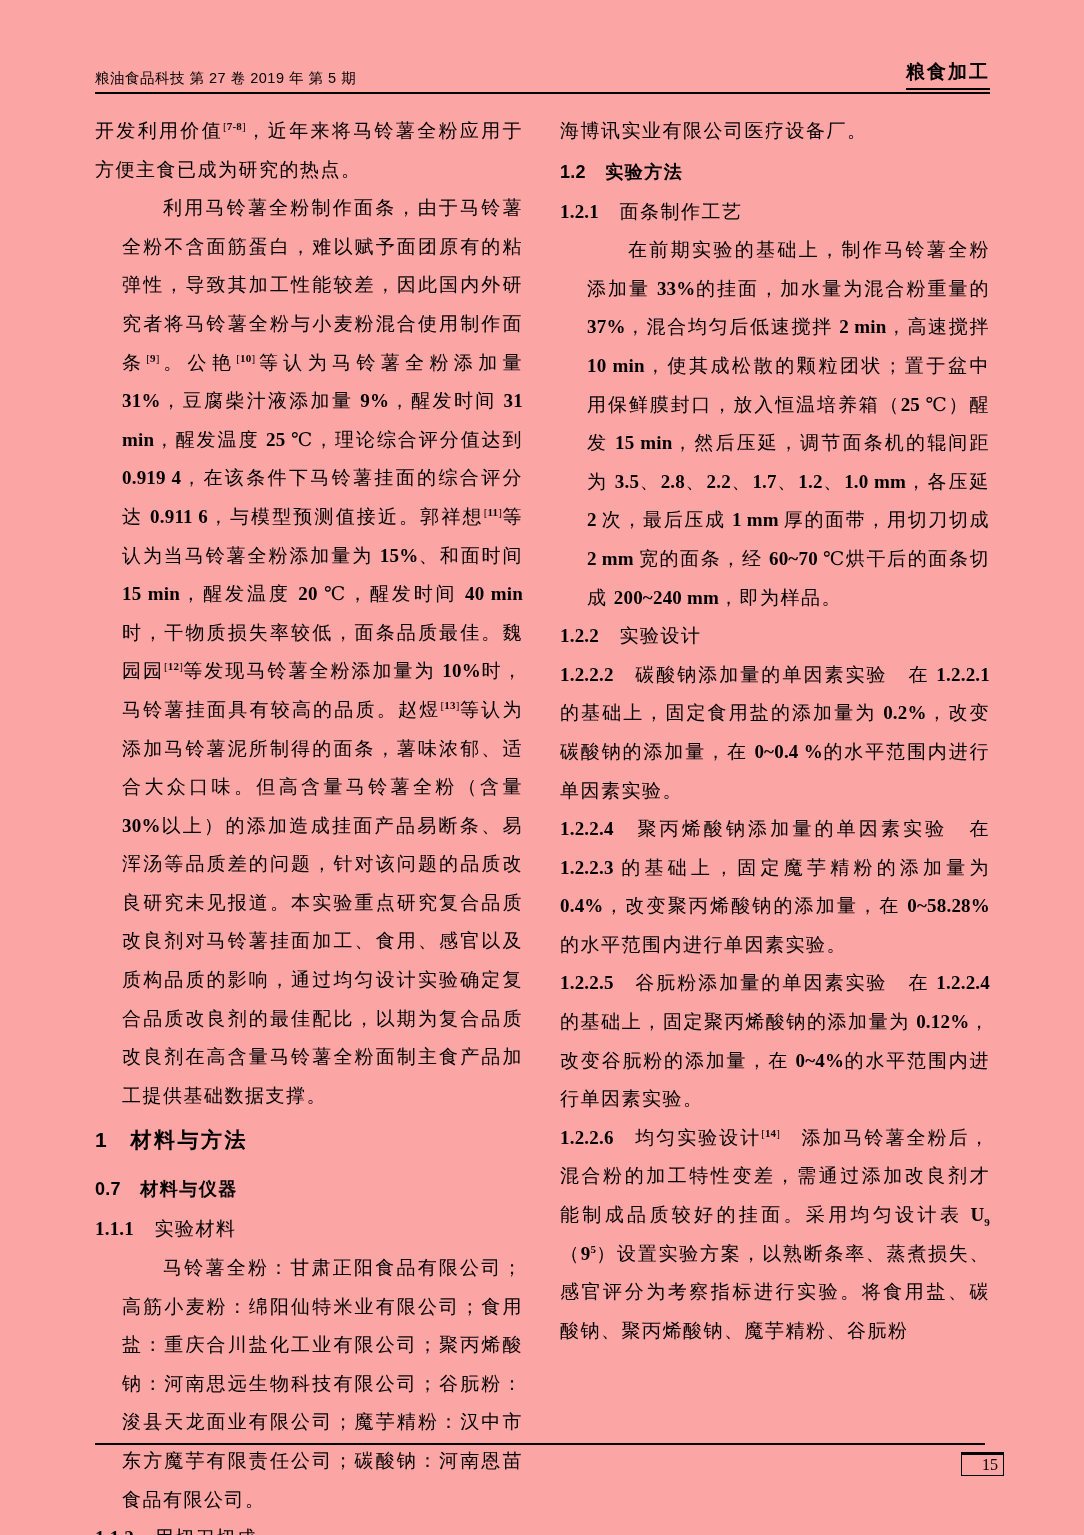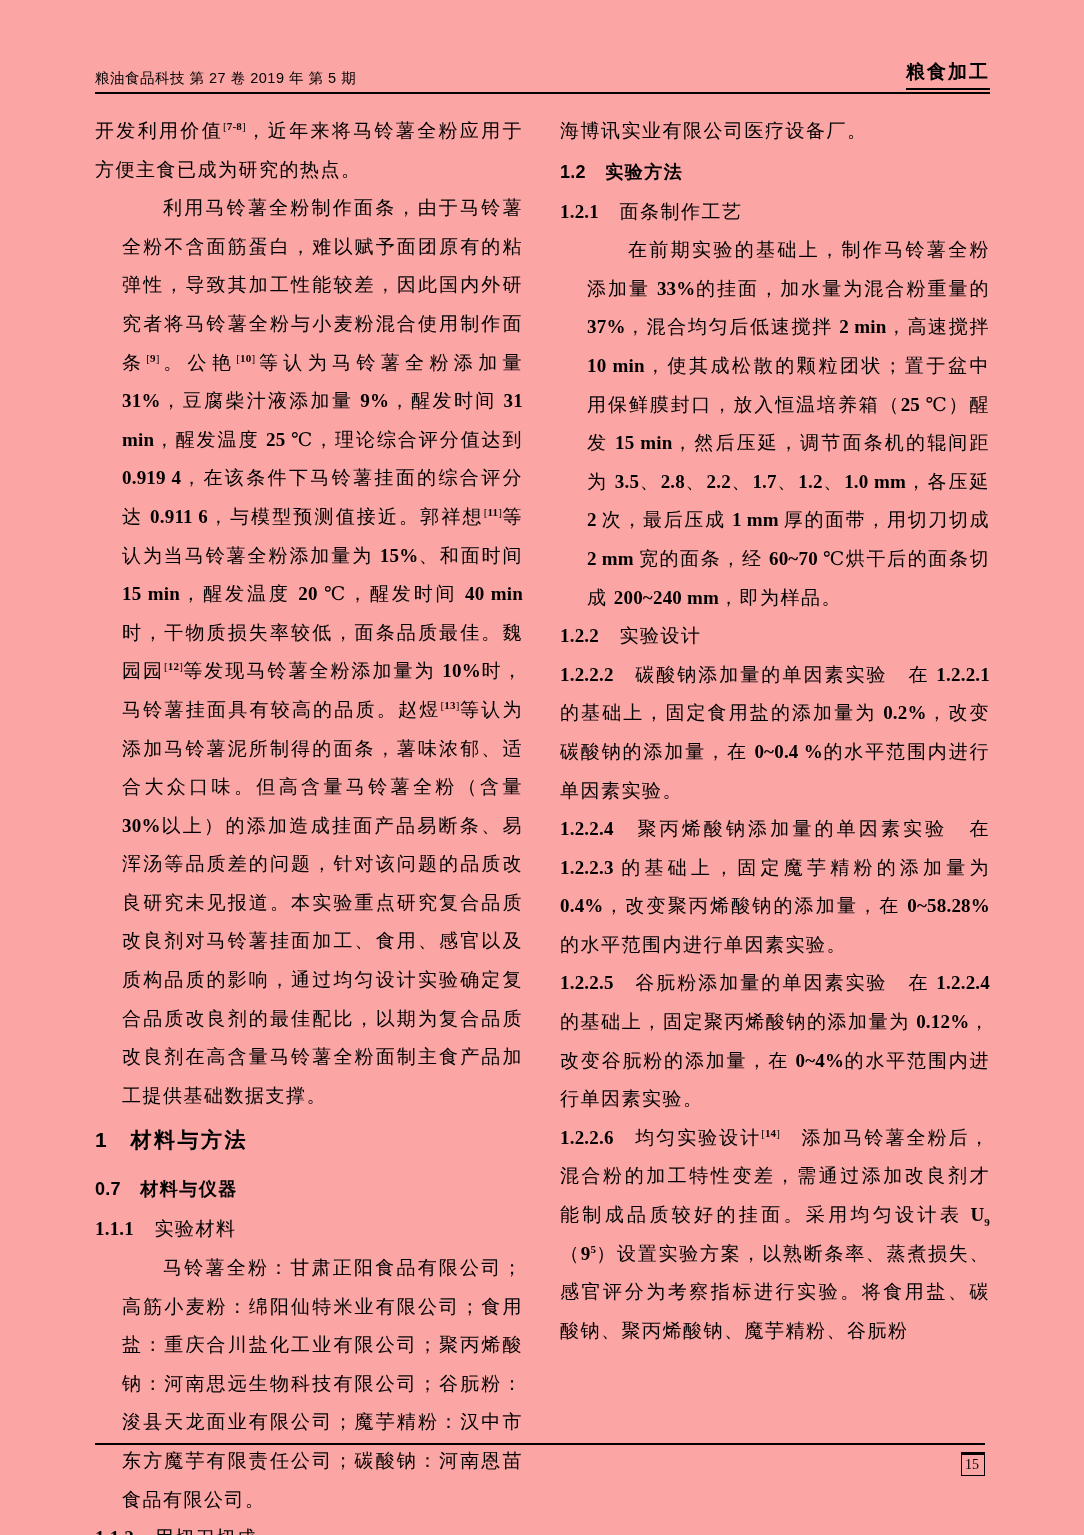--- a/index.html
+++ b/index.html
@@ -24,21 +24,21 @@
           font-size:21px;line-height:30px;letter-spacing:2.5px;margin:10px 0 13px;}
   .blk.h2{font-family:"Liberation Sans","DejaVu Sans",sans-serif;font-weight:bold;
           font-size:18px;line-height:42px;letter-spacing:1.5px;}
   .blk.h3{line-height:38.6px;}
   .lat{font-weight:bold;letter-spacing:0.2px;}
   .blk.h1 .lat,.blk.h2 .lat{font-family:inherit;}
   sup,sub{font-size:11px;line-height:0;letter-spacing:0;}
   
   .foot-rule{position:absolute;left:95px;top:1443px;width:890px;height:2px;background:#000;}
   .pagenum{position:absolute;left:961px;top:1452px;border:1px solid #000;border-top:3px solid #000;
-           padding:0 5px 1px 3px;font-size:14px;line-height:19px;
+           padding:0 5px 1px 20px;font-size:16px;line-height:19px;
            font-family:"Liberation Serif","DejaVu Serif",serif;}
 </style>
 </head>
 <body>
 
 <div class="page">
   <div class="hdr">
     <div class="hdr-left">粮油食品科技 第 27 卷  2019 年  第 5 期</div>
     <div class="hdr-right">粮食加工</div>
   </div>

